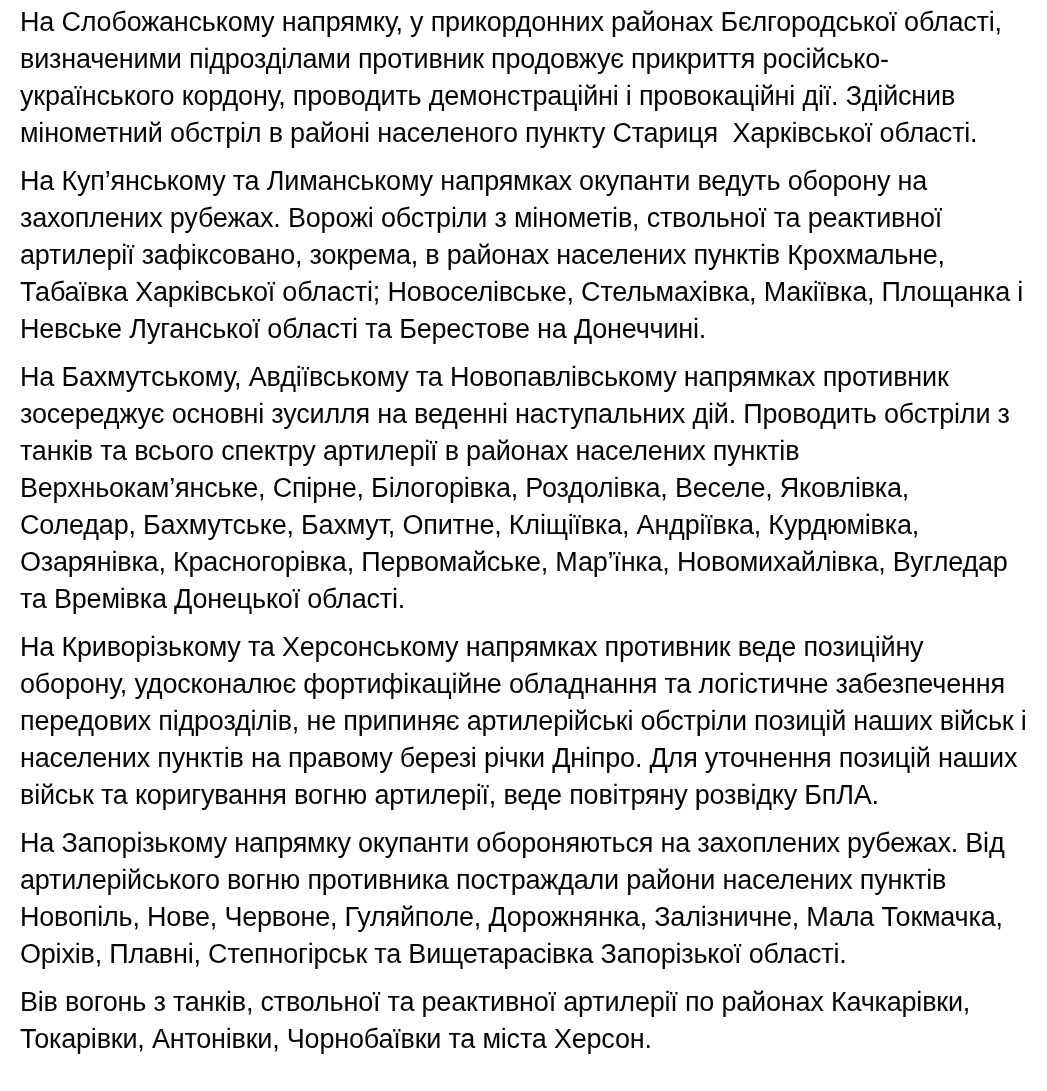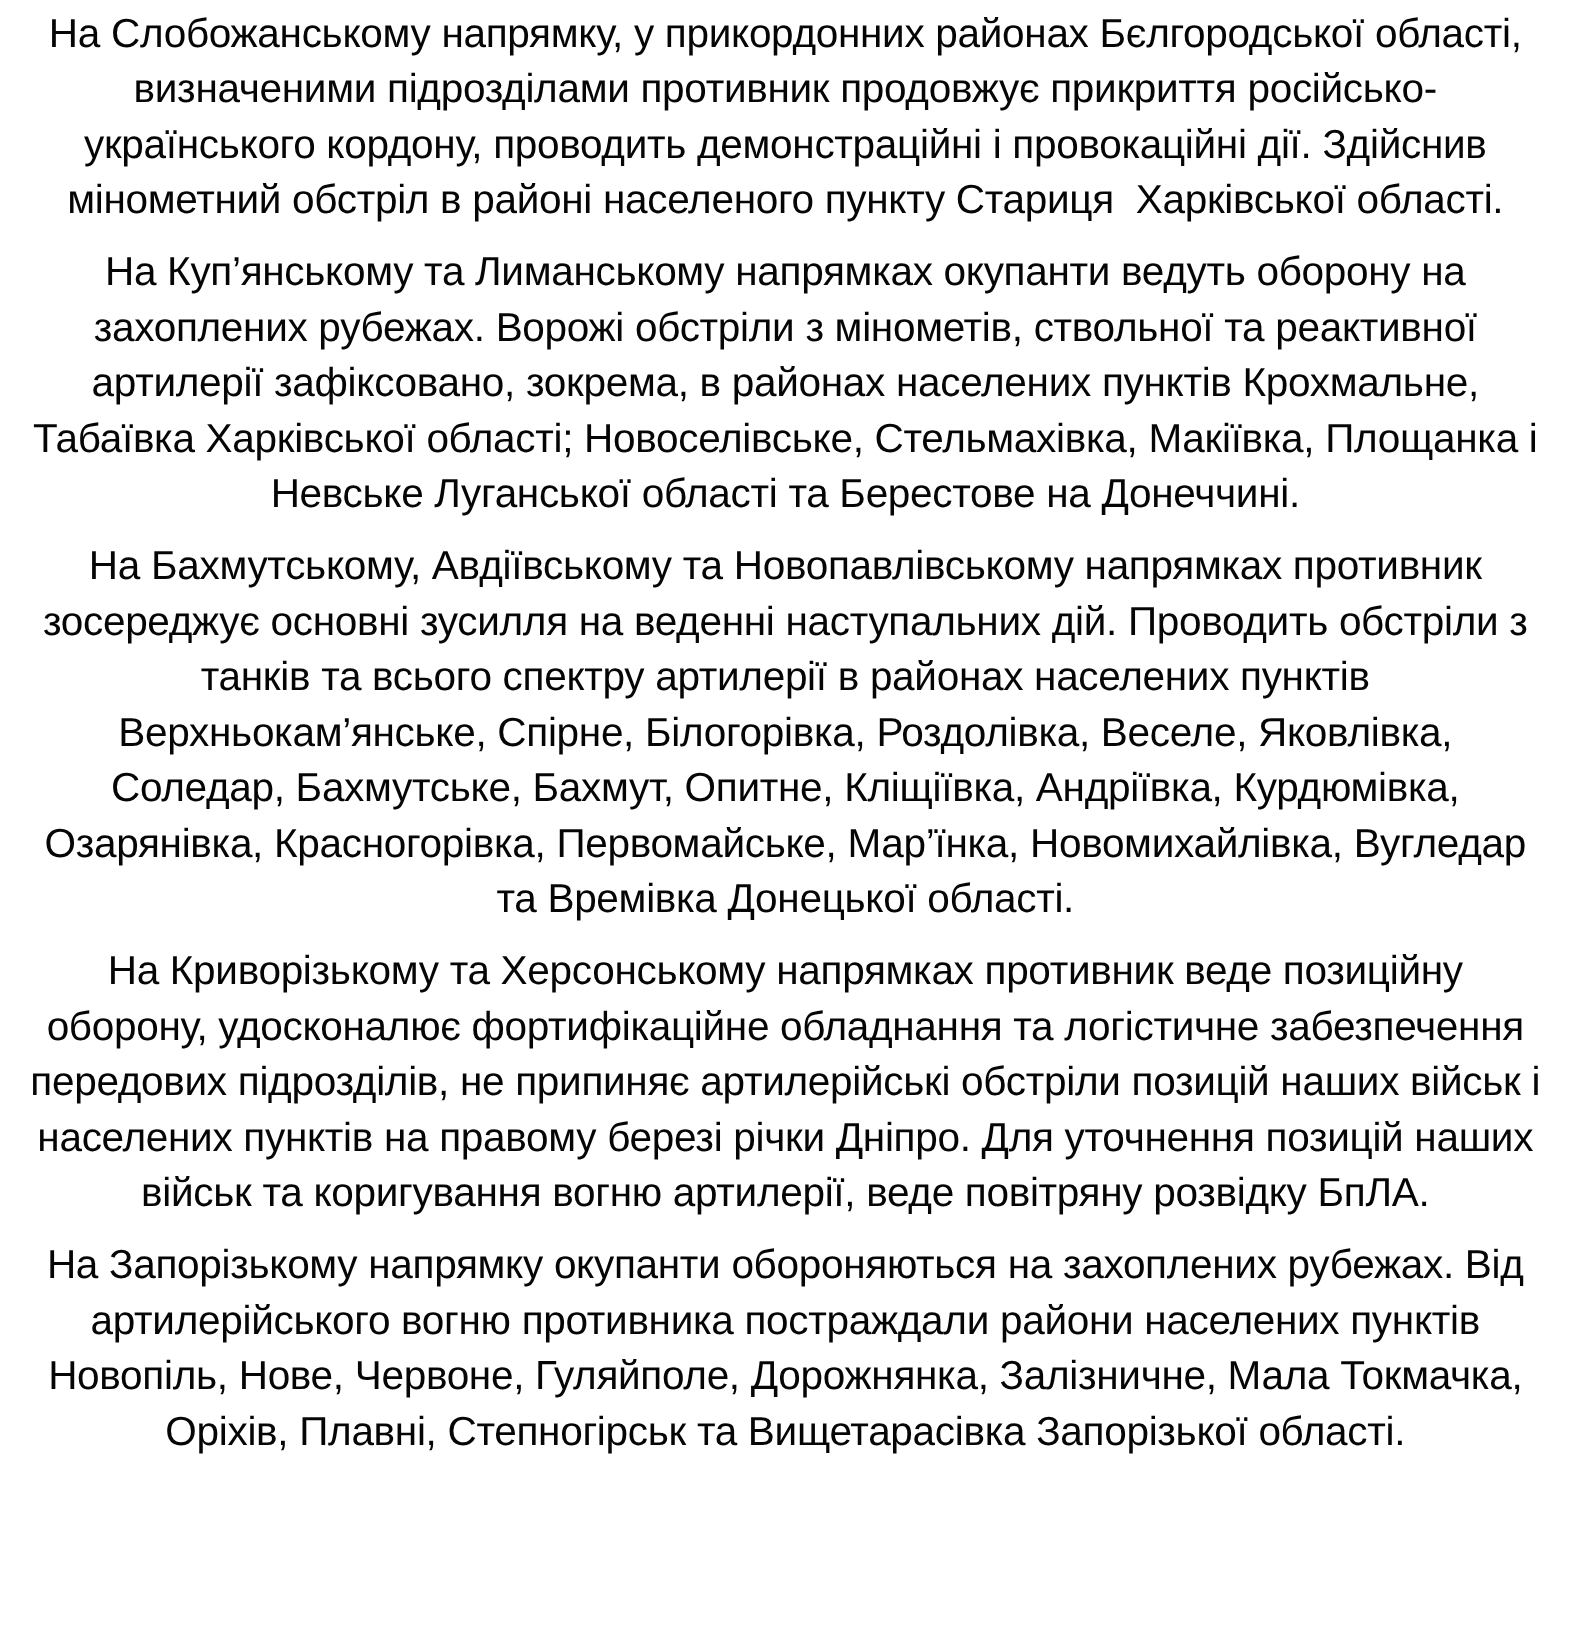--- a/index.html
+++ b/index.html
@@ -14,32 +14,33 @@
   }
   .post-text {
     box-sizing: border-box;
     width: 1047px;
     padding: 4px 20px 16px 20px;
     font-family: "Liberation Sans", "DejaVu Sans", sans-serif;
     font-size: 27px;
     line-height: 37px;
     letter-spacing: -0.2px;
     color: var(--text-color, #050505);
-    text-align: center;
+    text-align: left;
   }
   .post-text p {
     margin: 0 0 11px 0;
     white-space: pre-wrap;
   }
   .post-text p:last-child {
     margin-bottom: 0;
   }
 </style>
 </head>
 <body style="--bg-color: #ffffff; --text-color: #050505;">
 
 <main class="post-text">
   <p>На Слобожанському напрямку, у прикордонних районах Бєлгородської області, визначеними підрозділами противник продовжує прикриття російсько-українського кордону, проводить демонстраційні і провокаційні дії. Здійснив мінометний обстріл в районі населеного пункту Стариця  Харківської області.</p>
   <p>На Куп’янському та Лиманському напрямках окупанти ведуть оборону на захоплених рубежах. Ворожі обстріли з мінометів, ствольної та реактивної артилерії зафіксовано, зокрема, в районах населених пунктів Крохмальне, Табаївка Харківської області; Новоселівське, Стельмахівка, Макіївка, Площанка і Невське Луганської області та Берестове на Донеччині.</p>
   <p>На Бахмутському, Авдіївському та Новопавлівському напрямках противник зосереджує основні зусилля на веденні наступальних дій. Проводить обстріли з танків та всього спектру артилерії в районах населених пунктів Верхньокам’янське, Спірне, Білогорівка, Роздолівка, Веселе, Яковлівка, Соледар, Бахмутське, Бахмут, Опитне, Кліщіївка, Андріївка, Курдюмівка, Озарянівка, Красногорівка, Первомайське, Мар’їнка, Новомихайлівка, Вугледар та Времівка Донецької області.</p>
   <p>На Криворізькому та Херсонському напрямках противник веде позиційну оборону, удосконалює фортифікаційне обладнання та логістичне забезпечення передових підрозділів, не припиняє артилерійські обстріли позицій наших військ і населених пунктів на правому березі річки Дніпро. Для уточнення позицій наших військ та коригування вогню артилерії, веде повітряну розвідку БпЛА.</p>
   <p>На Запорізькому напрямку окупанти обороняються на захоплених рубежах. Від артилерійського вогню противника постраждали райони населених пунктів Новопіль, Нове, Червоне, Гуляйполе, Дорожнянка, Залізничне, Мала Токмачка, Оріхів, Плавні, Степногірськ та Вищетарасівка Запорізької області.</p>
+  <p>Вів вогонь з танків, ствольної та реактивної артилерії по районах Качкарівки, Токарівки, Антонівки, Чорнобаївки та міста Херсон.</p>
 </main>
 
 </body></html>

